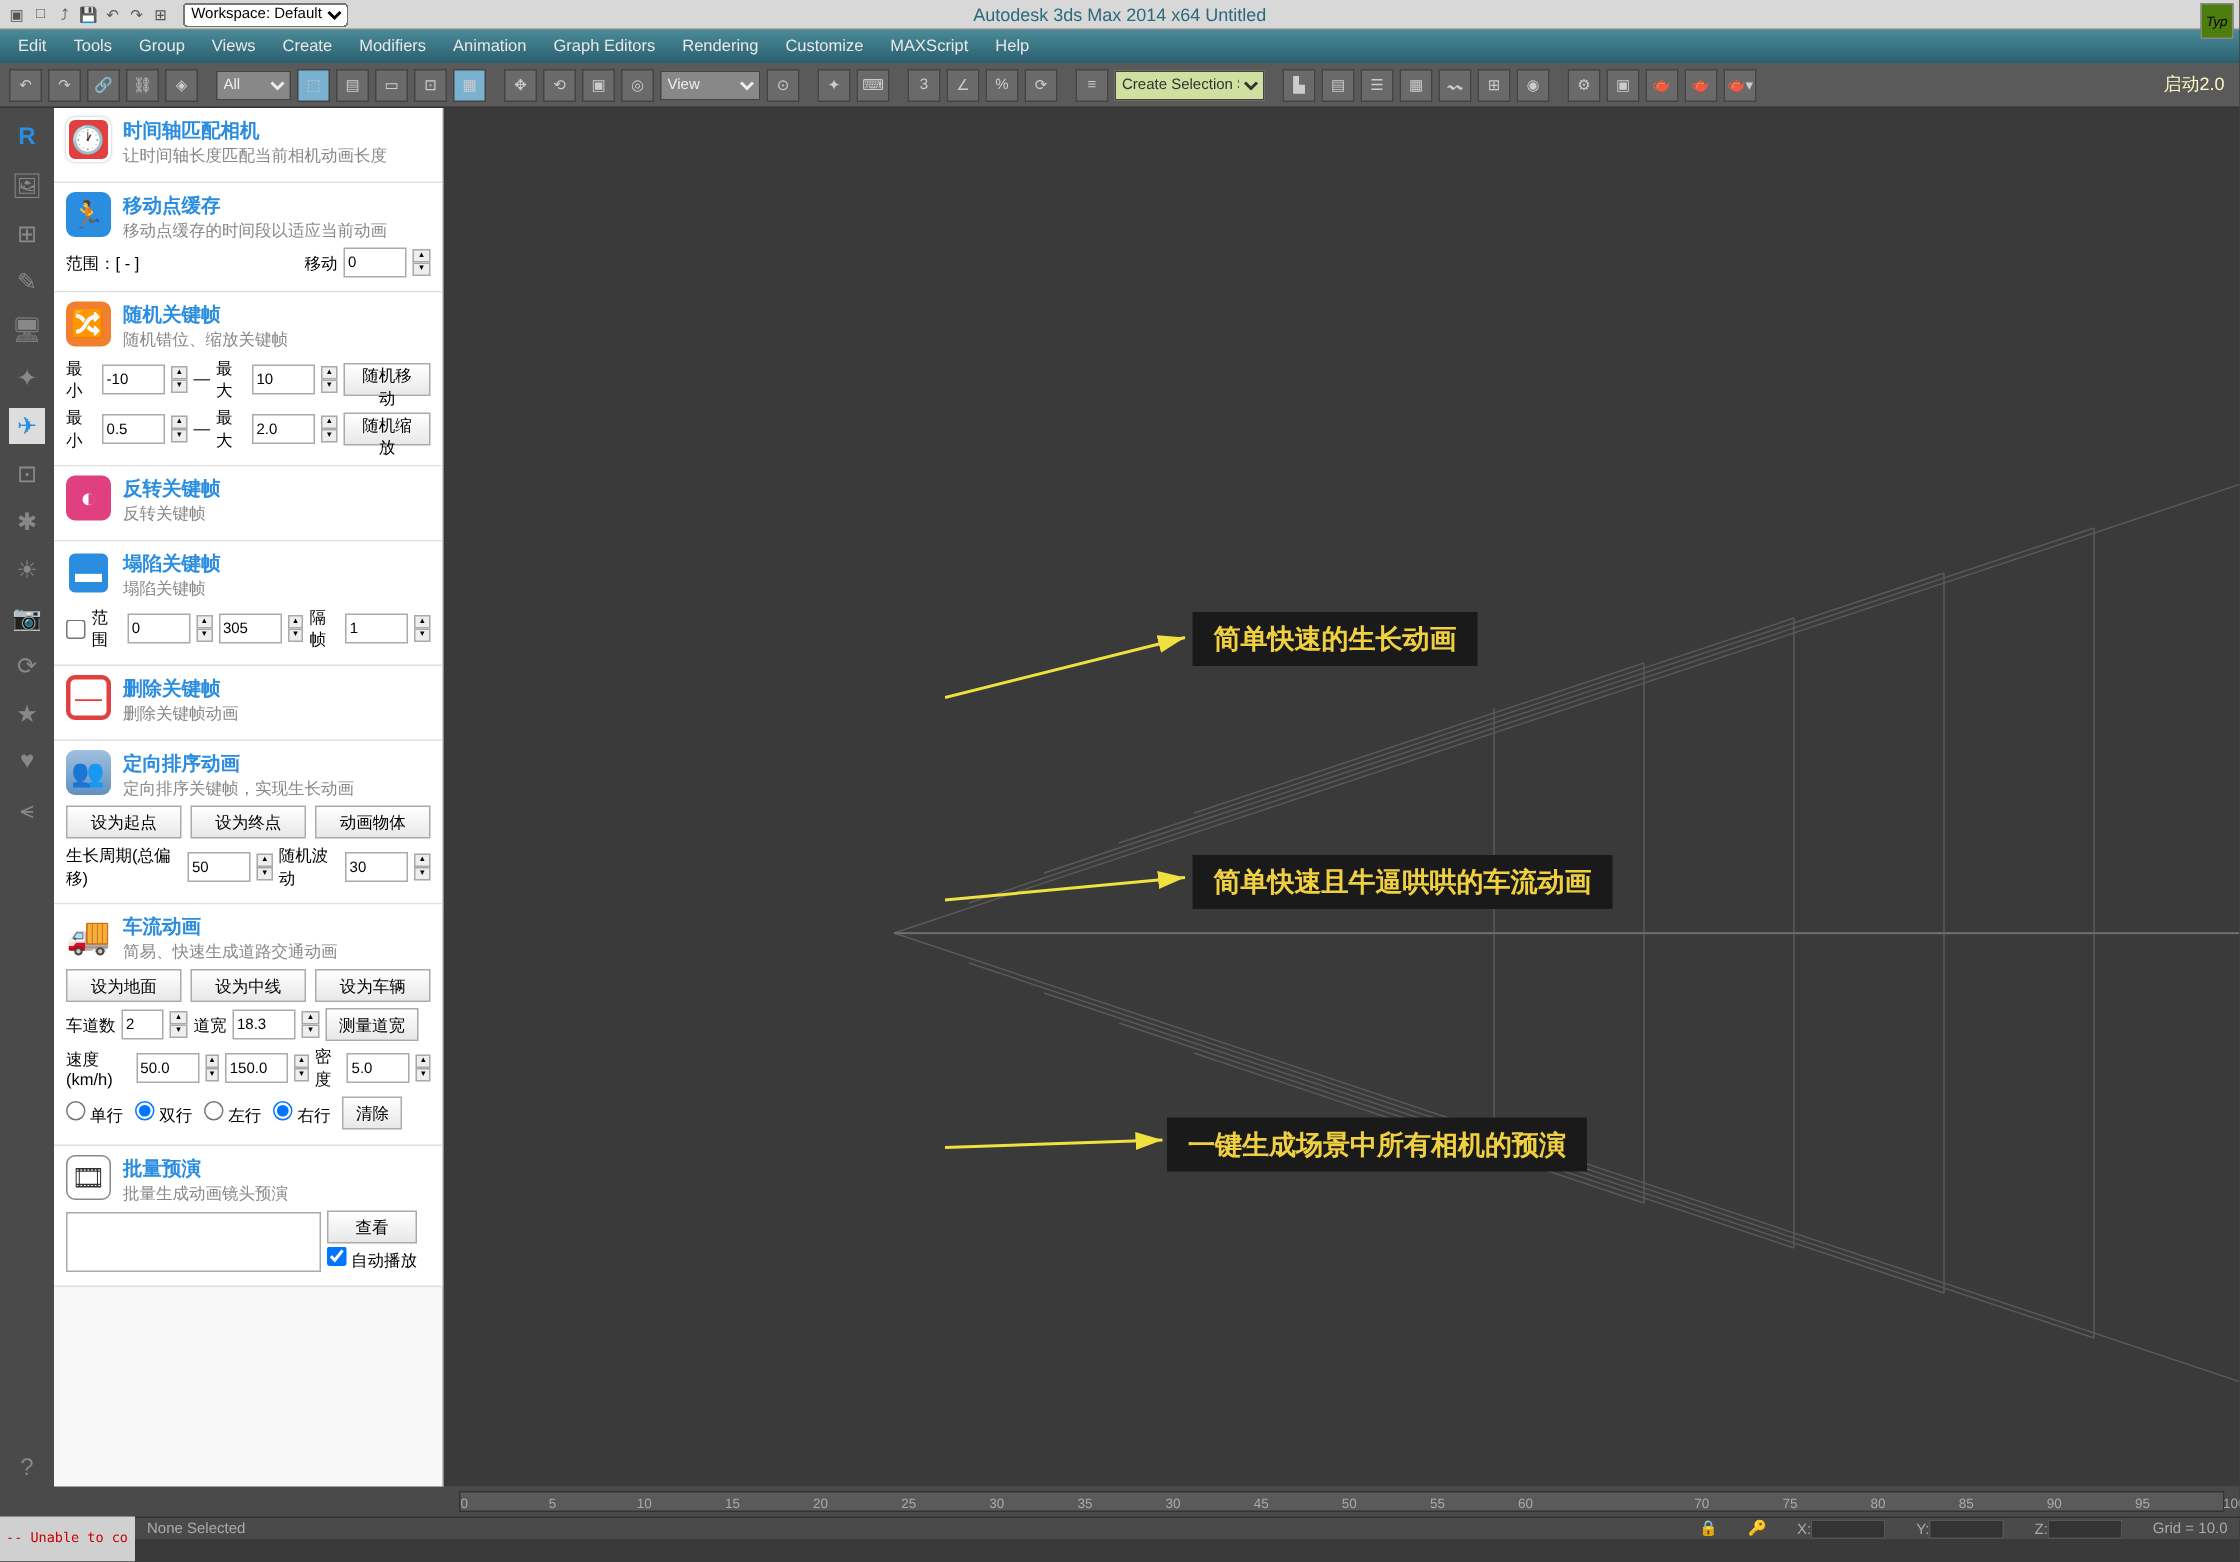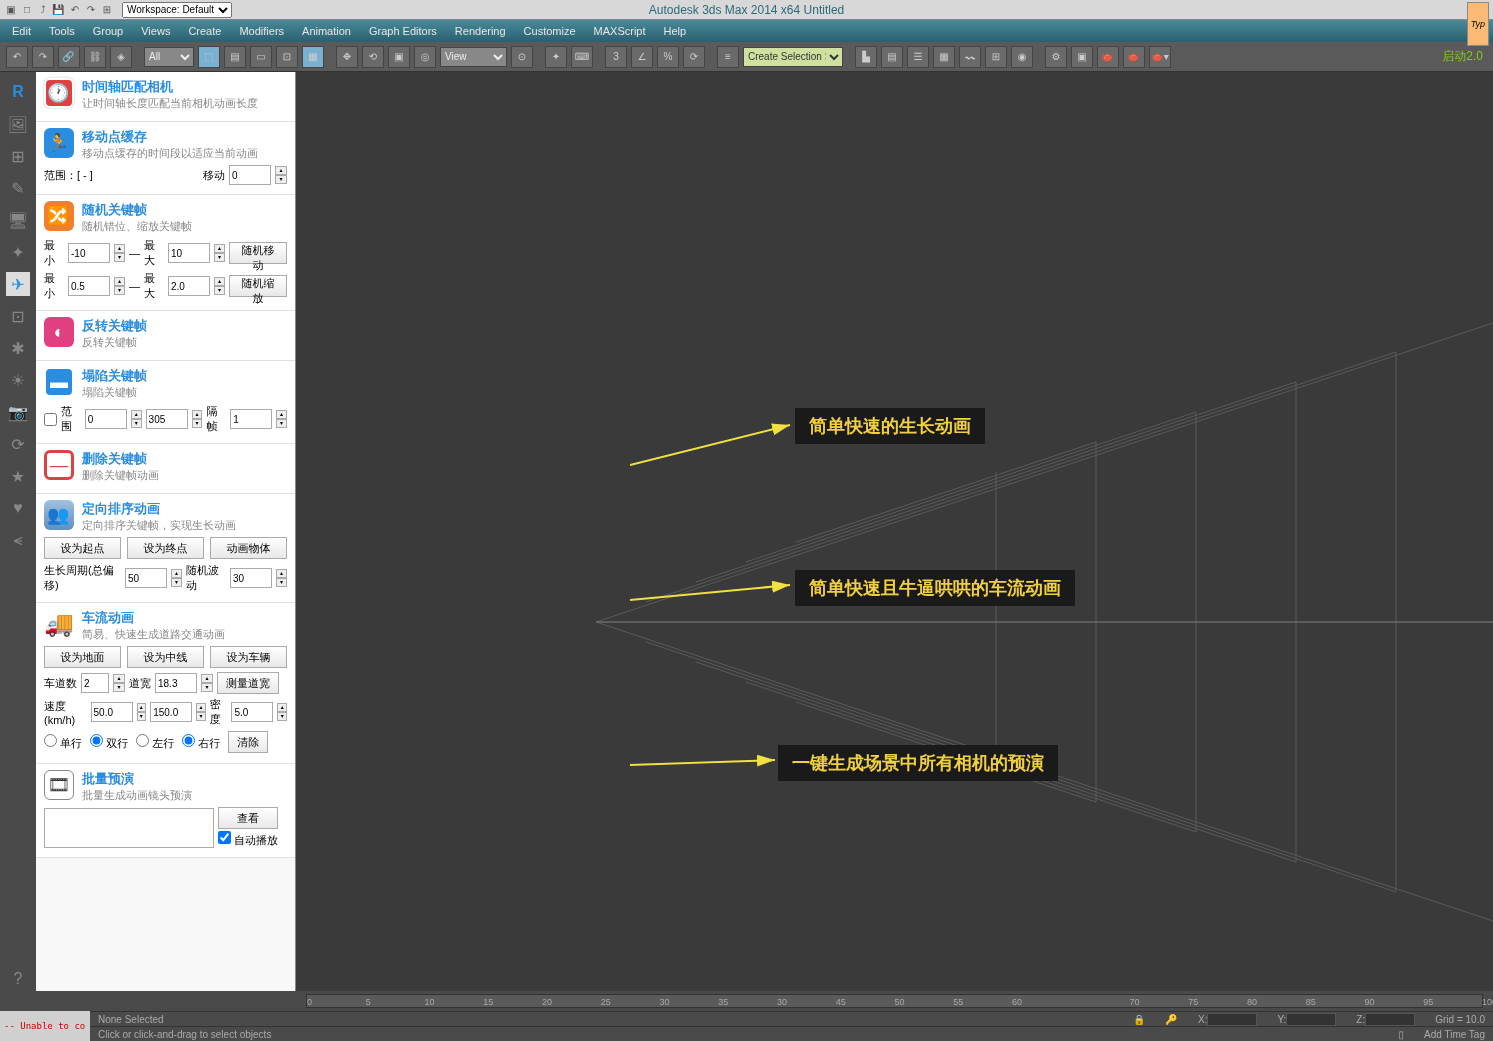--- a/index.html
+++ b/index.html
@@ -2,21 +2,21 @@
 <html><head>
   <meta charset="utf-8">
   <style>
     * { margin: 0; padding: 0; box-sizing: border-box; }
     body { font-family: "Microsoft YaHei", Arial, sans-serif; font-size: 11px; background: #4a4a4a; overflow: hidden; width: 1493px; height: 1041px; position: relative; }
     
     
     .titlebar { height: 20px; background: #d8d8d8; display: flex; align-items: center; padding: 0 4px; border-bottom: 1px solid #888; }
     .titlebar-icons { display: flex; gap: 2px; }
     .tb-icon { width: 14px; height: 14px; display: flex; align-items: center; justify-content: center; font-size: 10px; color: #555; }
-    .workspace-sel { margin-left: 8px; height: 16px; font-size: 10px; }
+    .workspace-sel { margin-left: 8px; height: 16px; font-size: 10px; text-align: center; }
     .title-text { position: absolute; left: 50%; transform: translateX(-50%); color: #2a6a7a; font-size: 12px; }
     
     
     .menubar { height: 22px; background: linear-gradient(#4a8a98, #2a6070); display: flex; align-items: center; padding: 0 12px; gap: 18px; }
     .menu-item { color: #e8e8e8; font-size: 11px; cursor: pointer; }
     
     
     .toolbar { height: 30px; background: #5a5a5a; display: flex; align-items: center; padding: 0 6px; gap: 4px; border-bottom: 1px solid #333; }
     .tool-btn { width: 22px; height: 22px; background: #6a6a6a; border: 1px solid #444; display: flex; align-items: center; justify-content: center; font-size: 10px; color: #ccc; }
     .tool-sep { width: 4px; }
@@ -70,22 +70,22 @@
     .timeline-tick { position: absolute; font-size: 9px; color: #aaa; top: 2px; }
     
     
     .status-bar { position: absolute; left: 0; right: 0; bottom: 0; height: 30px; background: #3a3a3a; display: flex; }
     .status-left { width: 90px; background: #d0d0d0; display: flex; align-items: center; padding: 0 4px; font-size: 9px; color: #c00; font-family: monospace; }
     .status-mid { flex: 1; display: flex; flex-direction: column; }
     .status-row { height: 15px; background: #4a4a4a; border-top: 1px solid #333; display: flex; align-items: center; padding: 0 8px; color: #aaa; font-size: 10px; }
     .status-coords { display: flex; gap: 20px; margin-left: auto; align-items: center; }
     .coord-input { width: 50px; height: 13px; background: #333; border: 1px solid #555; color: #888; font-size: 9px; }
     
-    .right-startup { position: absolute; right: 10px; top: 48px; color: #84cc16; font-size: 12px; }
-    .tips-tag { position: absolute; right: 4px; top: 2px; font-size: 9px; border: 1px solid #888; padding: 16px 3px; background: #fdba74; font-style: italic; }
+    .right-startup { position: absolute; right: 10px; top: 48px; color: #fef9c3; font-size: 12px; }
+    .tips-tag { position: absolute; right: 4px; top: 2px; font-size: 9px; border: 1px solid #888; padding: 6px 3px; background: #4d7c0f; font-style: italic; }
   </style>
 </head>
 <body>
 
 <div class="titlebar">
   <div class="titlebar-icons">
     <span class="tb-icon">▣</span>
     <span class="tb-icon">□</span>
     <span class="tb-icon">⤴</span>
     <span class="tb-icon">💾</span>
@@ -691,21 +691,14 @@
       <span>None Selected</span>
       <div class="status-coords">
         <span>🔒</span>
         <span>🔑</span>
         <span><span>X:</span><input class="coord-input" style=""></span>
         <span><span>Y:</span><input class="coord-input" style=""></span>
         <span><span>Z:</span><input class="coord-input" style=""></span>
         <span>Grid = 10.0</span>
       </div>
     </div>
-    <div class="status-row">
-      <span>Click or click-and-drag to select objects</span>
-      <div class="status-coords">
-        <span>▯</span>
-        <span>Add Time Tag</span>
-      </div>
-    </div>
   </div>
 </div>
 
 </body></html>

